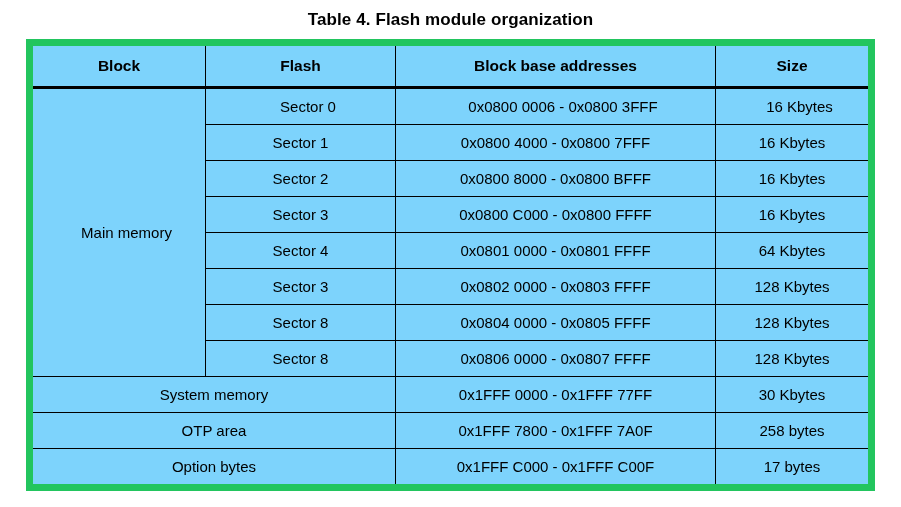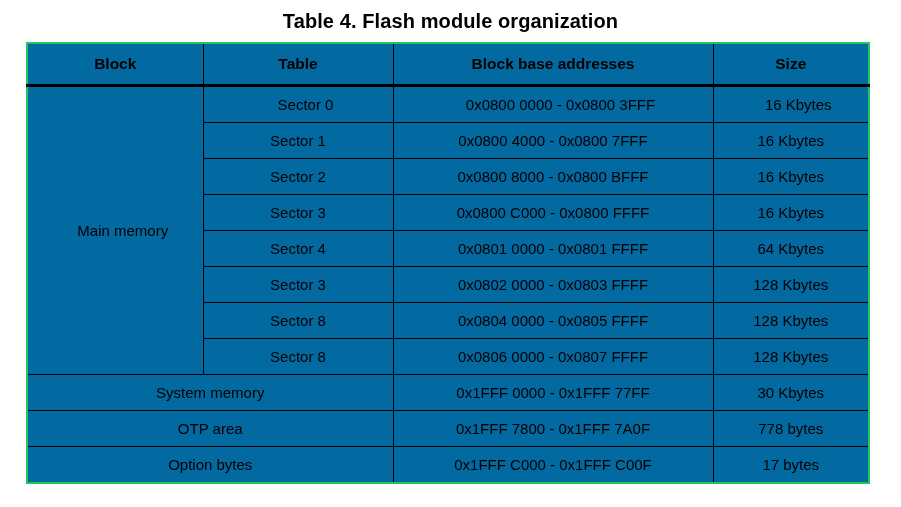--- a/index.html
+++ b/index.html
@@ -17,38 +17,38 @@
 
   .page {
     position: relative;
     width: 901px;
     height: 507px;
     box-sizing: border-box;
   }
 
   .table-caption {
     text-align: center;
-    font-size: 20px;
+    font-size: 17px;
     font-weight: bold;
     color: #000000;
     padding-top: 10px;
     padding-bottom: 9px;
     letter-spacing: 0.1px;
   }
 
   .table-wrap {
     padding: 0 26px 0 26px;
   }
 
   table.flash-table {
     width: 842px;
     border-collapse: collapse;
     table-layout: fixed;
-    border: 2px solid #22c55e;
-    background: #0369a1;
+    border: 7px solid #22c55e;
+    background: #7dd3fc;
   }
 
   table.flash-table col.c-block  { width: 176px; }
   table.flash-table col.c-name   { width: 190px; }
   table.flash-table col.c-addr   { width: 320px; }
   table.flash-table col.c-size   { width: 156px; }
 
   table.flash-table th,
   table.flash-table td {
     border: 1px solid #000000;
@@ -99,31 +99,31 @@
     <table class="flash-table">
       <colgroup>
         <col class="c-block">
           <col class="c-name">
           <col class="c-addr">
           <col class="c-size">
       </colgroup>
       <thead>
         <tr>
           <th>Block</th>
-          <th>Table</th>
+          <th>Flash</th>
           <th>Block base addresses</th>
           <th>Size</th>
         </tr>
       </thead>
       <tbody>
 
         <tr>
           <td class="block-main" rowspan="8">Main memory</td>
           <td>Sector 0</td>
-          <td>0x0800 0000 - 0x0800 3FFF</td>
+          <td>0x0800 0006 - 0x0800 3FFF</td>
           <td>16 Kbytes</td>
         </tr>
 
         <tr>
           <td>Sector 1</td>
           <td>0x0800 4000 - 0x0800 7FFF</td>
           <td>16 Kbytes</td>
         </tr>
 
         <tr>
@@ -164,21 +164,21 @@
 
         <tr>
           <td class="span-block-name" colspan="2">System memory</td>
           <td>0x1FFF 0000 - 0x1FFF 77FF</td>
           <td>30 Kbytes</td>
         </tr>
 
         <tr>
           <td class="span-block-name" colspan="2">OTP area</td>
           <td>0x1FFF 7800 - 0x1FFF 7A0F</td>
-          <td>778 bytes</td>
+          <td>258 bytes</td>
         </tr>
 
         <tr>
           <td class="span-block-name" colspan="2">Option bytes</td>
           <td>0x1FFF C000 - 0x1FFF C00F</td>
           <td>17 bytes</td>
         </tr>
 
       </tbody>
     </table>

